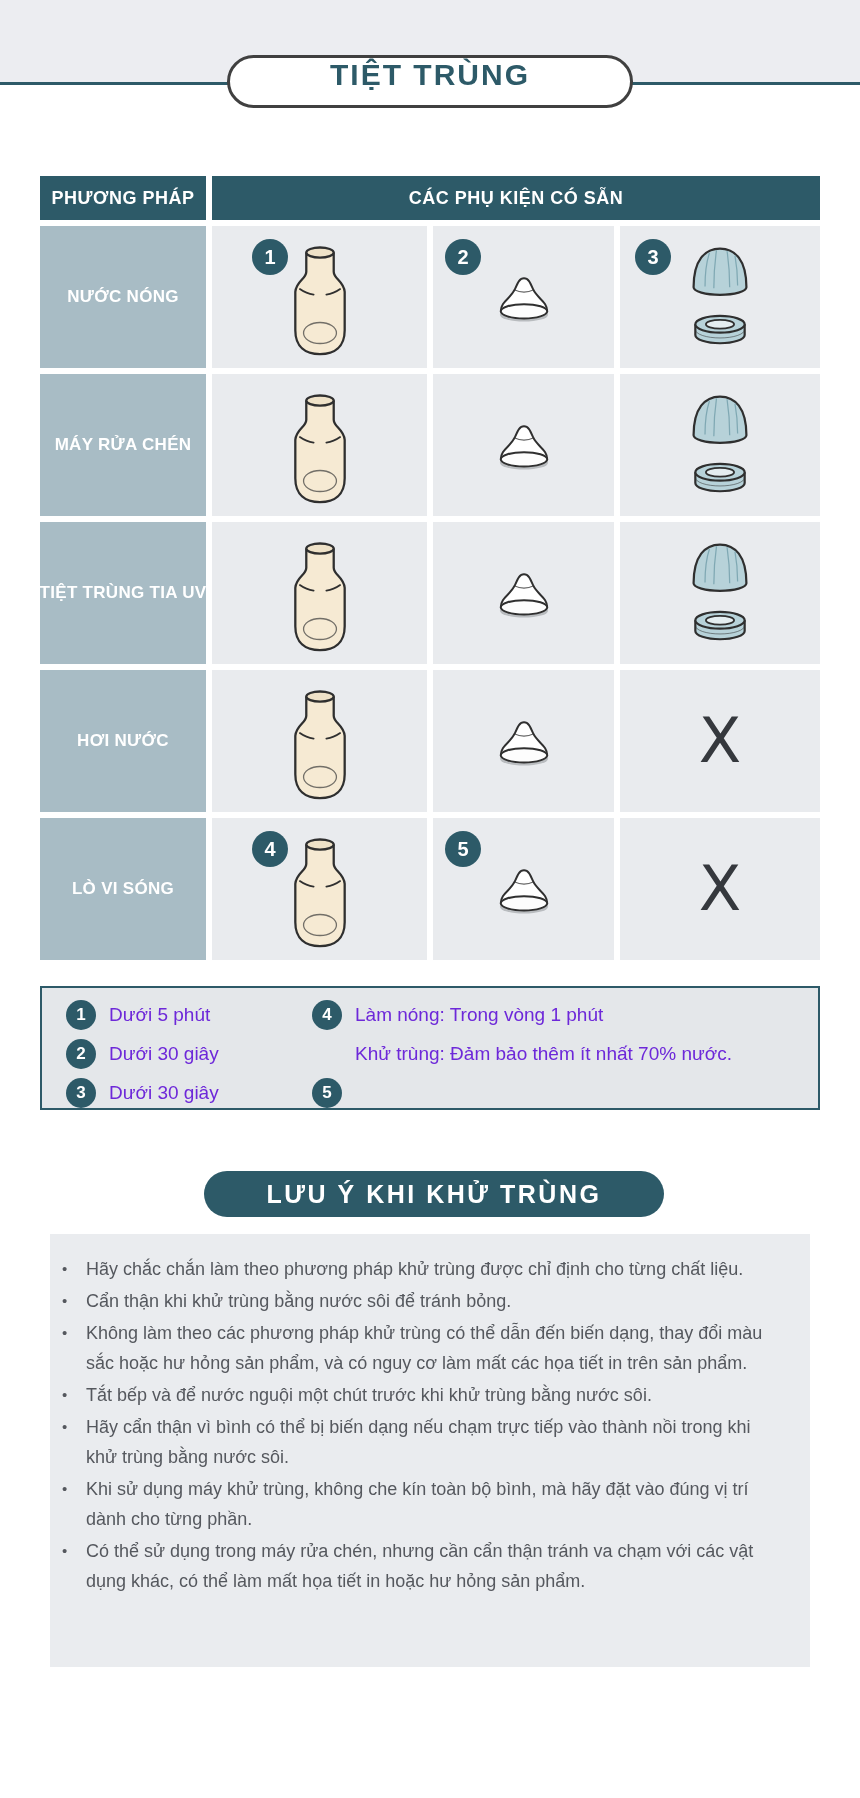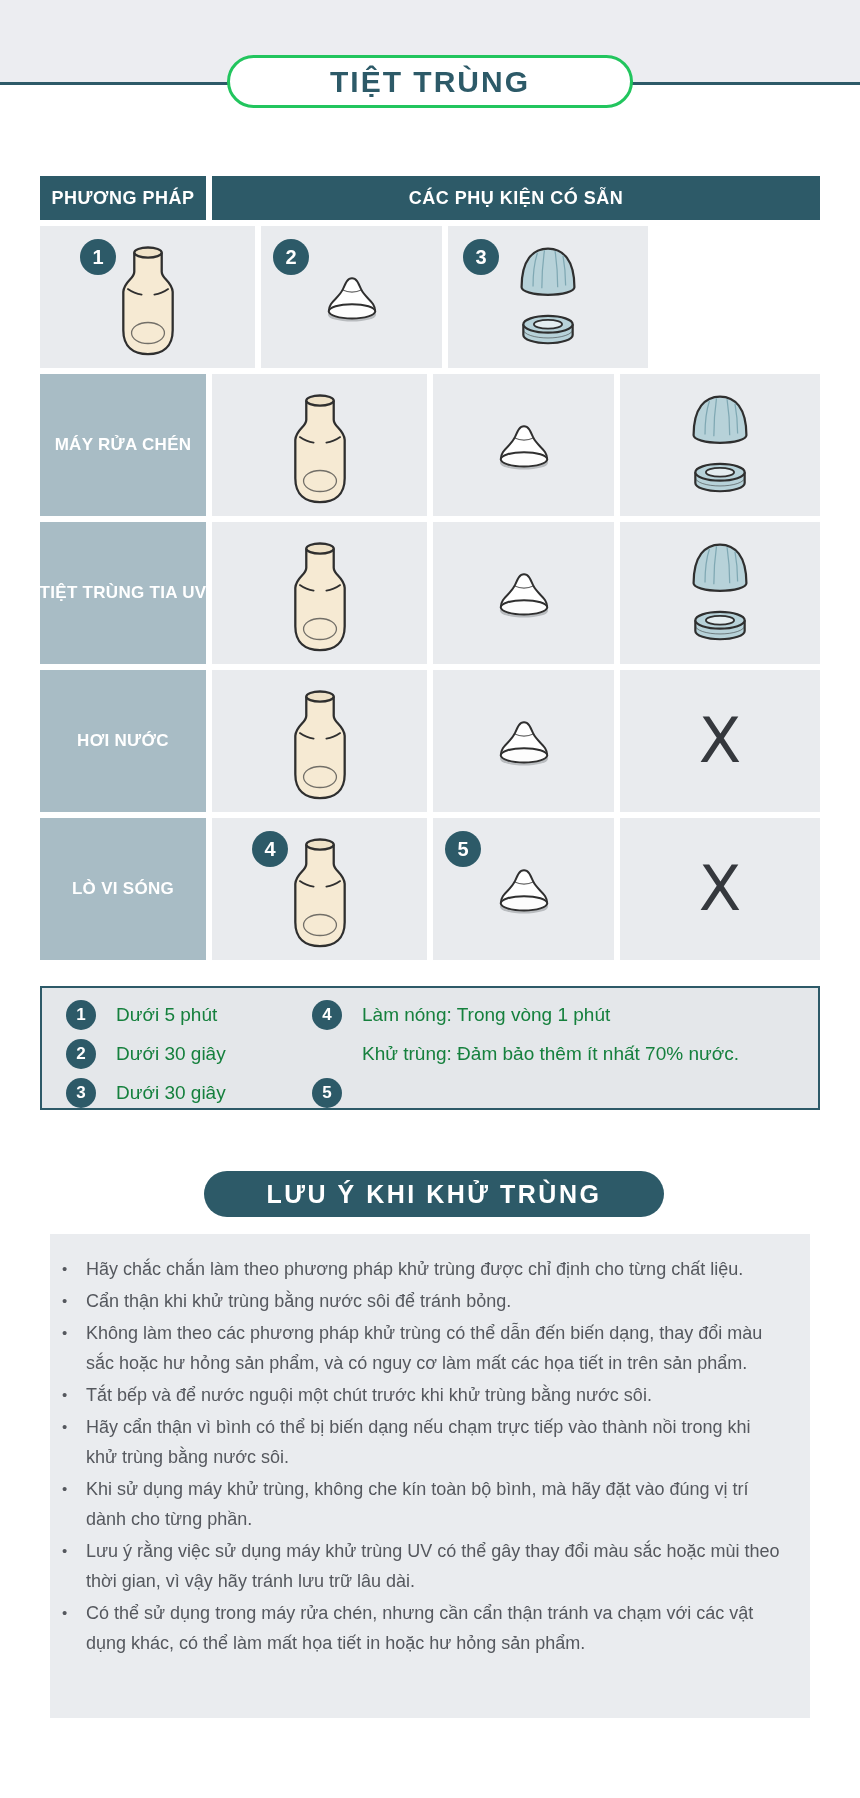--- a/index.html
+++ b/index.html
@@ -3,22 +3,22 @@
 <meta charset="utf-8">
 <style>
   html,body{margin:0;padding:0;background:#ffffff;}
   .page{position:relative;width:860px;height:1798px;background:#ffffff;overflow:hidden;
         font-family:"Liberation Sans","DejaVu Sans",sans-serif;}
 
   
   .top-band{position:absolute;left:0;top:0;width:860px;height:84px;background:#ecedf1;}
   .title-line{position:absolute;left:0;top:82px;width:860px;height:3px;background:#2d5a68;}
   .title-pill{position:absolute;left:227px;top:55px;width:406px;height:53px;background:#ffffff;
-              border:3px solid #22c55e;border-radius:30px;box-sizing:border-box;
-              display:flex;align-items:center;justify-content:center;z-index:3;}
+              border:3px solid #404040;border-radius:30px;box-sizing:border-box;
+              display:flex;align-items:flex-start;justify-content:center;z-index:3;}
   .title-pill span{color:#2d5a68;font-weight:bold;font-size:30px;letter-spacing:2px;}
 
   
   .table{position:absolute;left:40px;top:176px;width:780px;}
   .thead{display:flex;gap:6px;height:44px;}
   .th{background:#2d5a68;color:#ffffff;font-weight:bold;font-size:18px;letter-spacing:.5px;
       display:flex;align-items:center;justify-content:center;}
   .th.m{width:166px;}
   .th.a{width:608px;}
   .trow{display:flex;gap:6px;height:142px;margin-top:6px;}
@@ -40,29 +40,29 @@
   .i-cap{width:74px;height:112px;}
 
   
   .legend{position:absolute;left:40px;top:986px;width:780px;height:124px;background:#e4e7ea;
           border:2px solid #2d5a68;box-sizing:border-box;}
   .lrow{position:absolute;display:flex;align-items:center;height:30px;}
   .lbadge{width:30px;height:30px;border-radius:50%;background:#2d5a68;color:#ffffff;
           font-weight:bold;font-size:17px;display:flex;align-items:center;justify-content:center;
           flex:0 0 30px;}
   .lbadge:empty{visibility:hidden;}
-  .ltext{margin-left:20px;color:#15803d;font-size:19px;}
+  .ltext{margin-left:13px;color:#6d28d9;font-size:19px;}
   .lr1{top:12px;} .lr2{top:51px;} .lr3{top:90px;}
   .lcol-left{left:24px;} .lcol-right{left:270px;}
 
   
   .notes-pill{position:absolute;left:204px;top:1171px;width:460px;height:46px;background:#2d5a68;
               border-radius:23px;display:flex;align-items:center;justify-content:center;}
   .notes-pill span{color:#ffffff;font-weight:bold;font-size:25px;letter-spacing:2.5px;}
-  .notes-panel{position:absolute;left:50px;top:1234px;width:760px;height:484px;background:#eaecef;
+  .notes-panel{position:absolute;left:50px;top:1234px;width:760px;height:433px;background:#eaecef;
                box-sizing:border-box;padding:20px 26px 0 0;}
   .notes-panel ul{list-style:none;margin:0;padding:0;}
   .notes-panel li{position:relative;padding-left:36px;font-size:18px;line-height:30px;
                   color:#55585e;}
   .notes-panel li + li{margin-top:2px;}
   .notes-panel li::before{content:"•";position:absolute;left:12px;top:0;font-size:15px;
                           line-height:30px;color:#55585e;}
   .hidden-defs{position:absolute;width:0;height:0;overflow:hidden;}
 </style>
 </head>
@@ -105,20 +105,21 @@
     <span>TIỆT TRÙNG</span>
   </div>
 
   <div class="table">
     <div class="thead">
       <div class="th m">PHƯƠNG PHÁP</div>
       <div class="th a">CÁC PHỤ KIỆN CÓ SẴN</div>
     </div>
 
     <div class="trow">
+      <div class="mcell">NƯỚC NÓNG</div>
       <div class="acell c1">
         <span class="cellbadge">1</span>
         <svg class="i-bottle">
             <use href="#sym-bottle"></use>
           </svg>
       </div>
       <div class="acell c2">
         <span class="cellbadge">2</span>
         <svg class="i-nipple">
             <use href="#sym-nipple"></use>
@@ -238,18 +239,17 @@
   </div>
 
   <div class="notes-panel">
     <ul>
       <li>Hãy chắc chắn làm theo phương pháp khử trùng được chỉ định cho từng chất liệu.</li>
       <li>Cẩn thận khi khử trùng bằng nước sôi để tránh bỏng.</li>
       <li>Không làm theo các phương pháp khử trùng có thể dẫn đến biến dạng, thay đổi màu sắc hoặc hư hỏng sản phẩm, và có nguy cơ làm mất các họa tiết in trên sản phẩm.</li>
       <li>Tắt bếp và để nước nguội một chút trước khi khử trùng bằng nước sôi.</li>
       <li>Hãy cẩn thận vì bình có thể bị biến dạng nếu chạm trực tiếp vào thành nồi trong khi khử trùng bằng nước sôi.</li>
       <li>Khi sử dụng máy khử trùng, không che kín toàn bộ bình, mà hãy đặt vào đúng vị trí dành cho từng phần.</li>
-      <li>Lưu ý rằng việc sử dụng máy khử trùng UV có thể gây thay đổi màu sắc hoặc mùi theo thời gian, vì vậy hãy tránh lưu trữ lâu dài.</li>
       <li>Có thể sử dụng trong máy rửa chén, nhưng cần cẩn thận tránh va chạm với các vật dụng khác, có thể làm mất họa tiết in hoặc hư hỏng sản phẩm.</li>
     </ul>
   </div>
 
 </div>
 
 </body></html>

